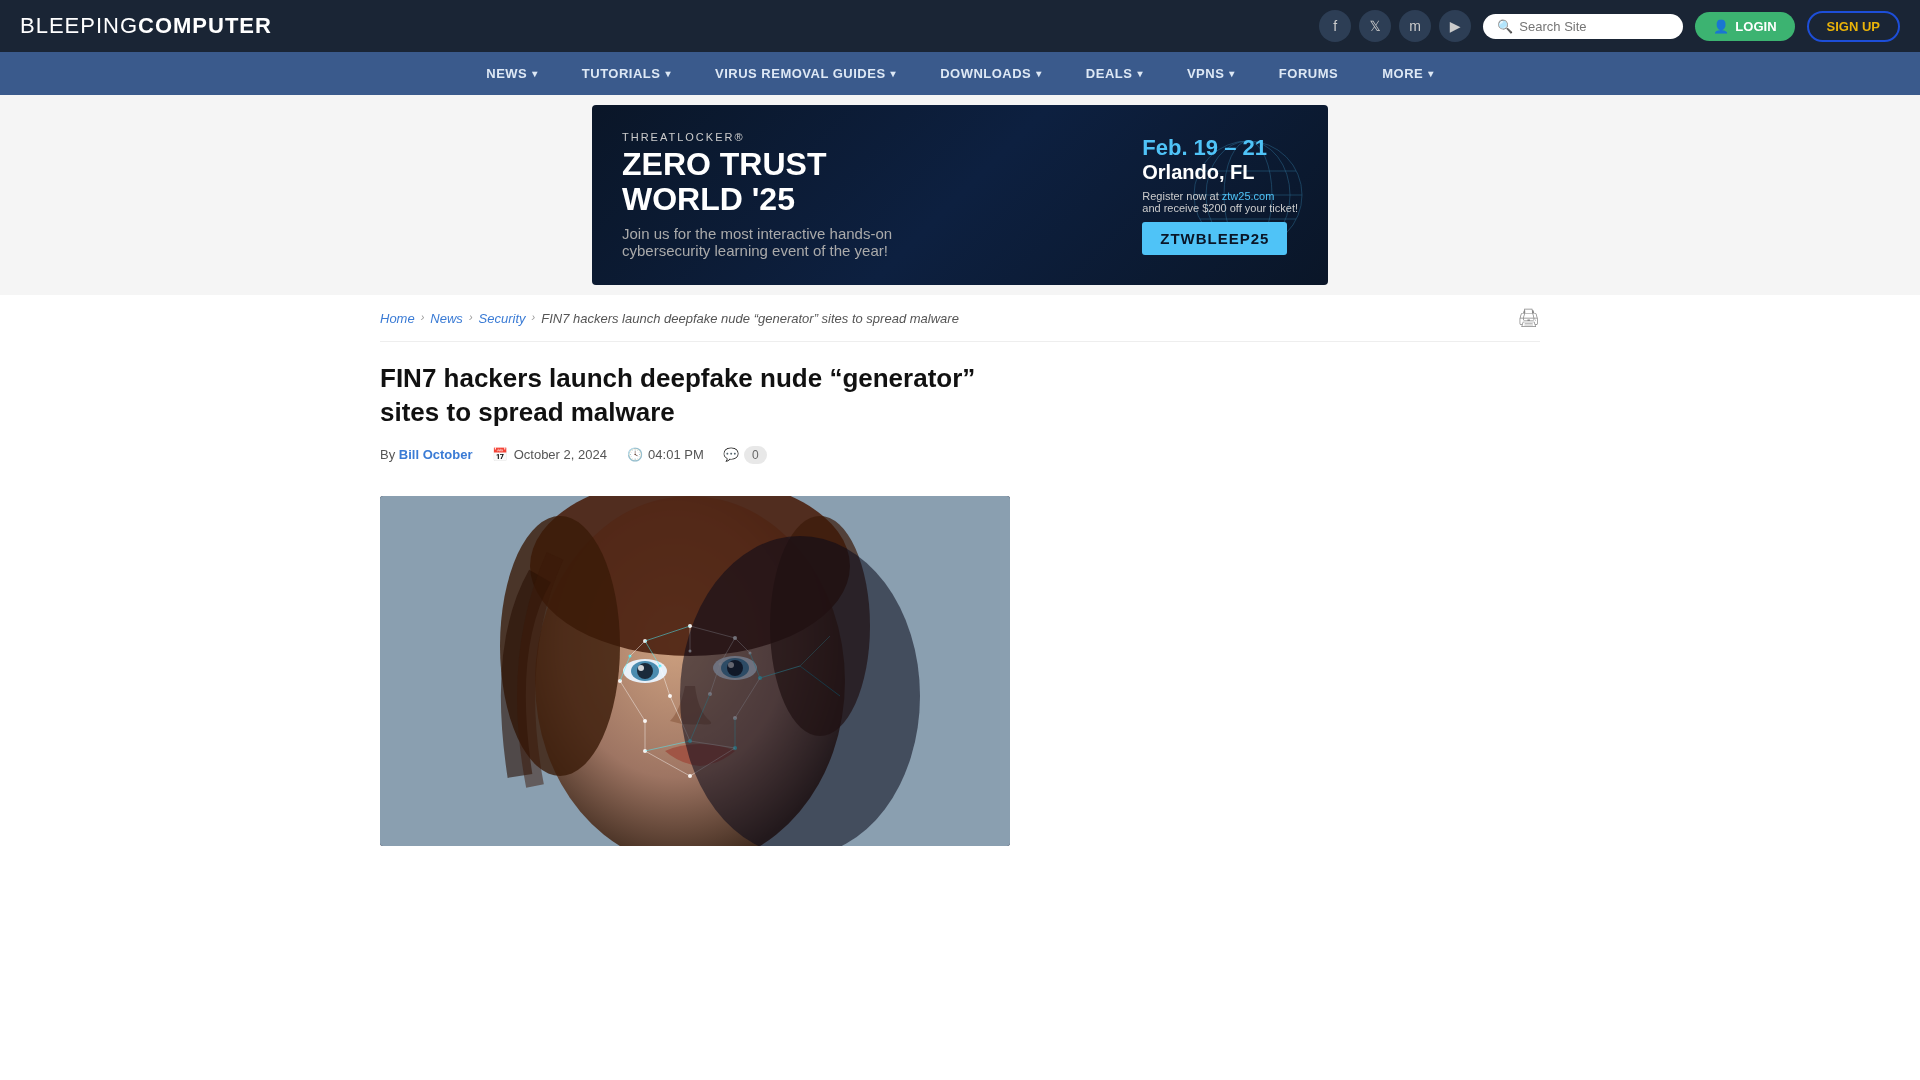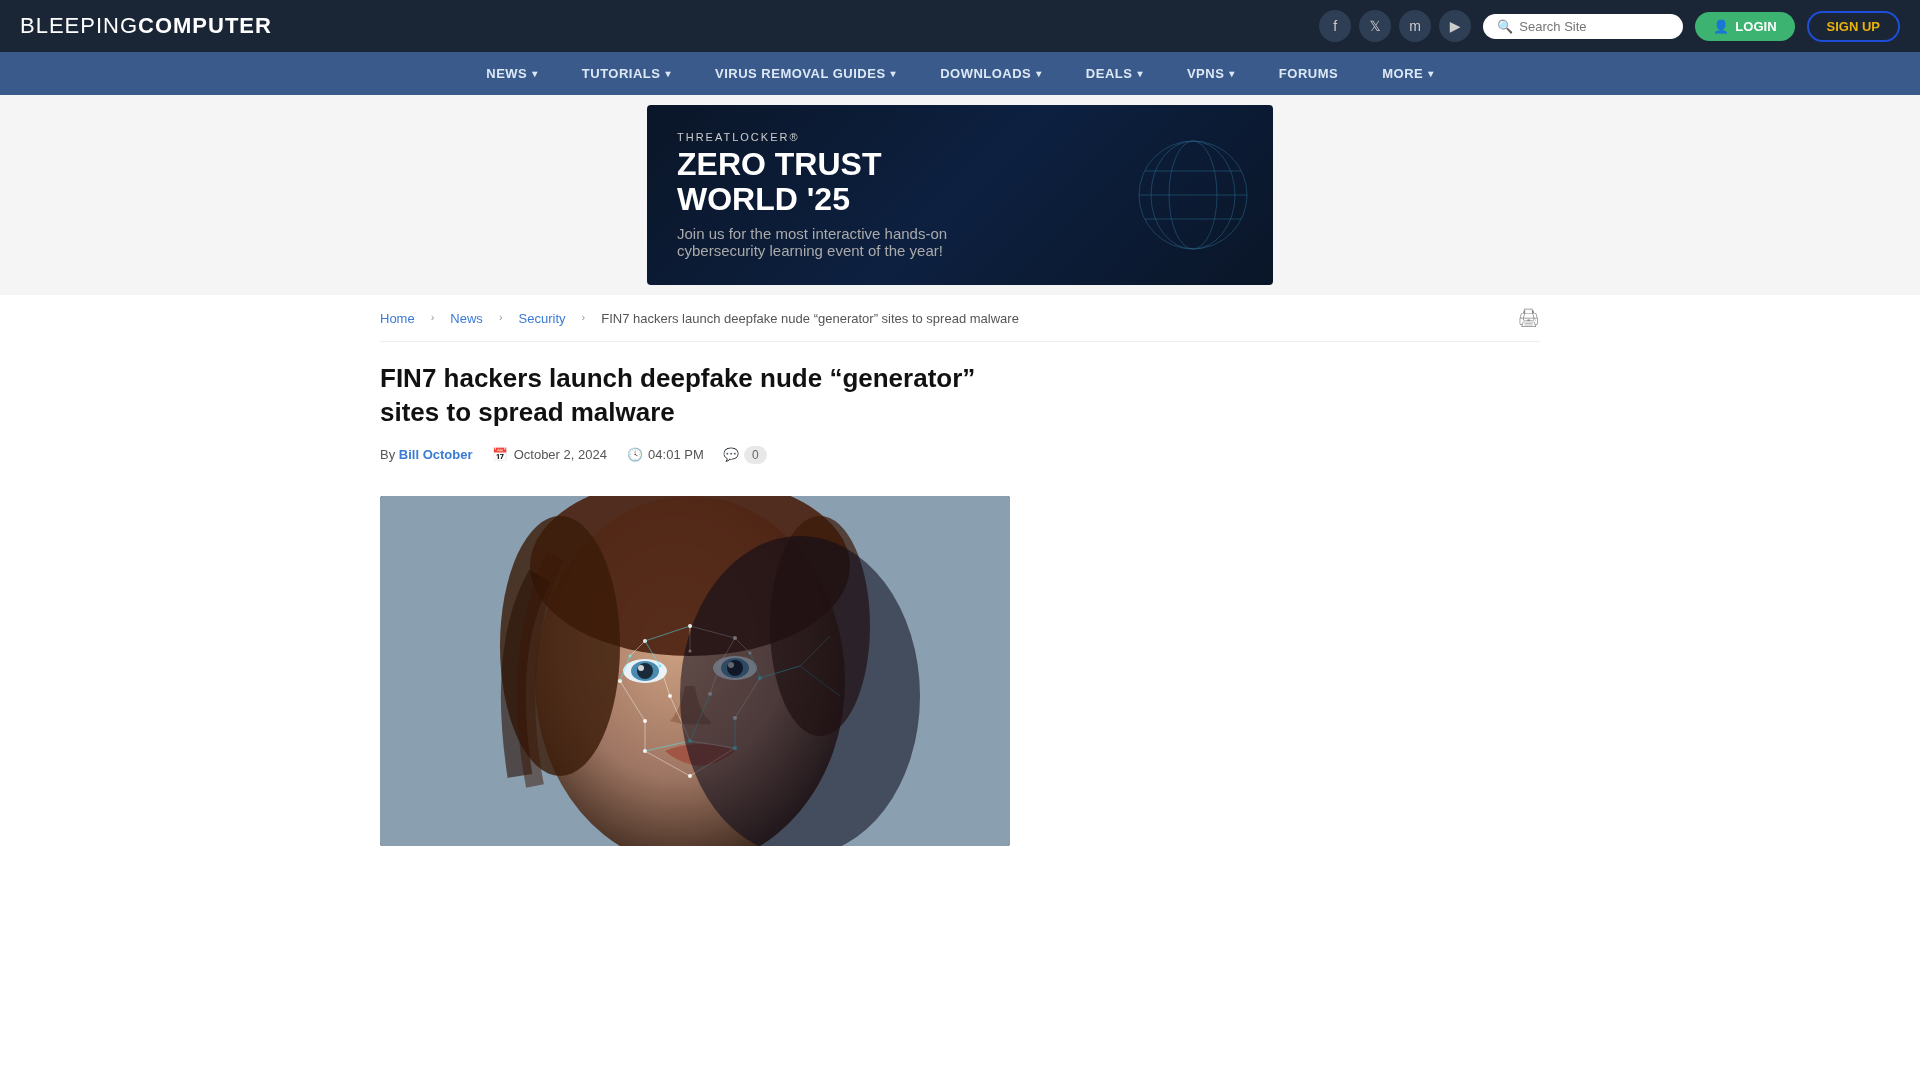--- a/index.html
+++ b/index.html
@@ -107,21 +107,21 @@
     .nav-item .arrow { font-size: 10px; }
 
     
     .ad-banner {
       display: flex;
       justify-content: center;
       padding: 10px 0;
       background: #f5f5f5;
     }
     .ad-inner {
-      width: 626px;
+      width: 736px;
       height: 180px;
       background: linear-gradient(135deg, #0a1628 0%, #0d2040 50%, #0a1628 100%);
       border-radius: 4px;
       overflow: hidden;
       display: flex;
       align-items: center;
       padding: 20px 30px;
       position: relative;
     }
     .ad-left {
@@ -201,21 +201,22 @@
       align-items: center;
       gap: 6px;
       padding: 12px 0;
       font-size: 13px;
       border-bottom: 1px solid #eee;
       justify-content: space-between;
     }
     .breadcrumb-left {
       display: flex;
       align-items: flex-start;
-      gap: 16px;
+      gap: 6px;
+      font-style: italic;
     }
     .breadcrumb a { color: #3a7bd5; text-decoration: none; }
     .breadcrumb .sep { color: #999; font-size: 11px; }
     .breadcrumb .current { color: #555; }
     .print-icon { color: #888; cursor: pointer; font-size: 18px; }
 
     
     .article-title {
       font-size: 26px;
       font-weight: bold;
@@ -342,20 +343,29 @@
 
 <div class="ad-banner">
   <div class="ad-inner">
     <div class="ad-left">
       <div class="ad-brand">THREATLOCKER®</div>
       <div class="ad-title">
         <div>ZERO TRUST</div>
         <div>WORLD '25</div>
       </div>
       <div class="ad-subtitle">Join us for the most interactive hands-on<br>cybersecurity learning event of the year!</div>
+    </div>
+    <div class="ad-right">
+      <div class="ad-date">Feb. 19 – 21</div>
+      <div class="ad-location">Orlando, FL</div>
+      <div class="ad-register">
+        <span>Register now at</span> <a>ztw25.com</a><br>
+        <span>and receive $200 off your ticket!</span>
+      </div>
+      <div class="ad-code-box">ZTWBLEEP25</div>
     </div>
 
     <svg class="ad-globe" viewBox="0 0 100 100">
       <circle cx="50" cy="50" r="45" fill="none" stroke="#4fc3f7" stroke-width="0.5"></circle>
       <ellipse cx="50" cy="50" rx="20" ry="45" fill="none" stroke="#4fc3f7" stroke-width="0.5"></ellipse>
       <ellipse cx="50" cy="50" rx="35" ry="45" fill="none" stroke="#4fc3f7" stroke-width="0.5"></ellipse>
       <line x1="5" y1="50" x2="95" y2="50" stroke="#4fc3f7" stroke-width="0.5"></line>
       <line x1="10" y1="30" x2="90" y2="30" stroke="#4fc3f7" stroke-width="0.5"></line>
       <line x1="10" y1="70" x2="90" y2="70" stroke="#4fc3f7" stroke-width="0.5"></line>
     </svg>

